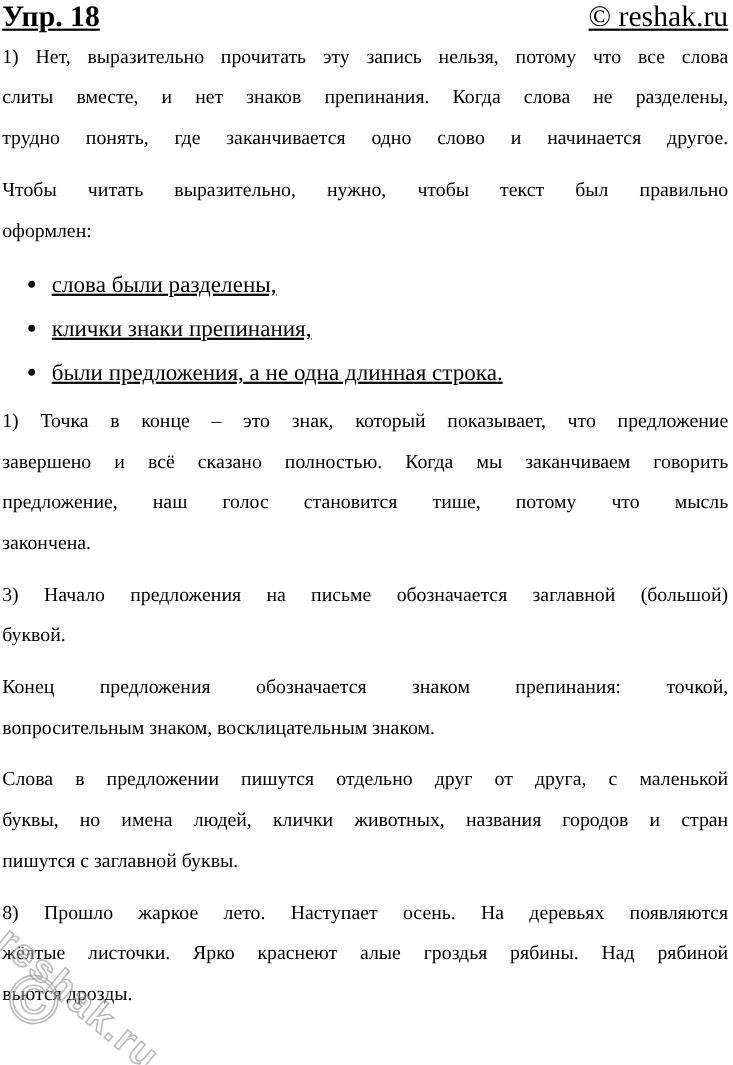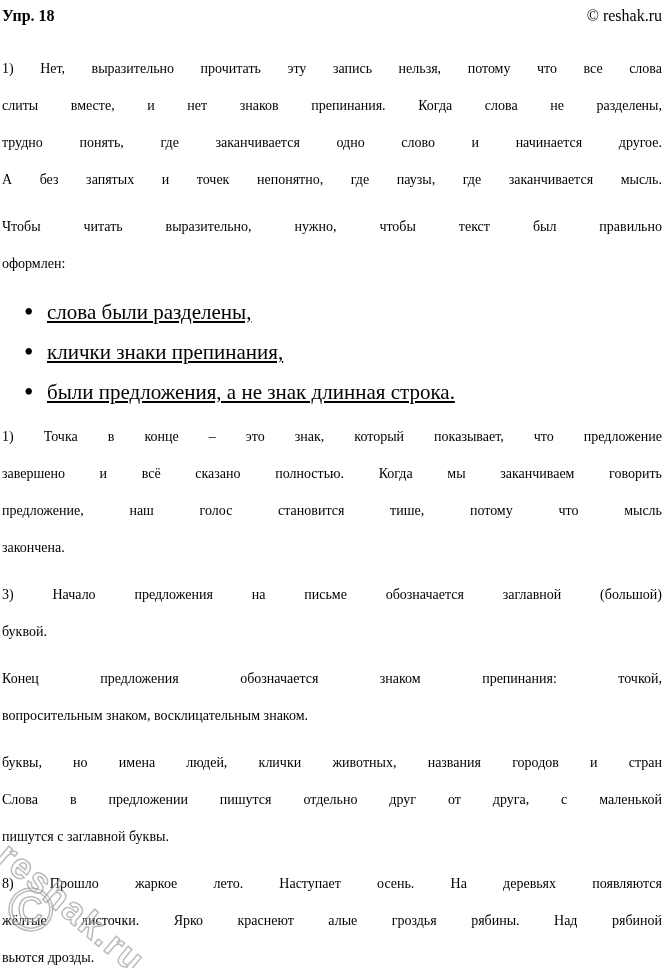--- a/index.html
+++ b/index.html
@@ -10,30 +10,31 @@
     overflow: hidden;
     position: relative;
     font-family: "Liberation Serif", serif;
   }
   .page { padding: 2px 4px 0 2px; position: relative; }
 
   .header {
     display: flex;
     justify-content: space-between;
     align-items: baseline;
-    margin-bottom: 21px;
-    font-size: 16px;
+    margin-bottom: 4px;
+    font-size: 27px;
     line-height: 27px;
+    text-decoration: underline;
   }
   .title { font-weight: bold; }
   .copyright { font-weight: normal; }
 
   .para { margin: 0 0 10px 0; }
   .line {
-    font-size: 14px;
+    font-size: 18px;
     line-height: 37px;
     text-align: justify;
     text-align-last: justify;
   }
   .line.end { text-align-last: left; }
 
   .bullets { margin: 6px 0; padding: 0; list-style: none; }
   .bullet {
     font-size: 21px;
     line-height: 40px;
@@ -85,54 +86,53 @@
 
   <div class="header">
     <span class="title">Упр. 18</span>
     <span class="copyright">© reshak.ru</span>
   </div>
 
   <div class="para">
     <div class="line">1) Нет, выразительно прочитать эту запись нельзя, потому что все слова</div>
     <div class="line">слиты вместе, и нет знаков препинания. Когда слова не разделены,</div>
     <div class="line">трудно понять, где заканчивается одно слово и начинается другое.</div>
-    <div class="line">А без запятых и точек непонятно, где паузы, где заканчивается мысль.</div>
   </div>
 
   <div class="para">
     <div class="line">Чтобы читать выразительно, нужно, чтобы текст был правильно</div>
     <div class="line end">оформлен:</div>
   </div>
 
   <ul class="bullets">
     <li class="bullet">слова были разделены,</li>
     <li class="bullet">клички знаки препинания,</li>
-    <li class="bullet">были предложения, а не знак длинная строка.</li>
+    <li class="bullet">были предложения, а не одна длинная строка.</li>
   </ul>
 
   <div class="para">
     <div class="line">1) Точка в конце – это знак, который показывает, что предложение</div>
     <div class="line">завершено и всё сказано полностью. Когда мы заканчиваем говорить</div>
     <div class="line">предложение, наш голос становится тише, потому что мысль</div>
     <div class="line end">закончена.</div>
   </div>
 
   <div class="para">
     <div class="line">3) Начало предложения на письме обозначается заглавной (большой)</div>
     <div class="line end">буквой.</div>
   </div>
 
   <div class="para">
     <div class="line">Конец предложения обозначается знаком препинания: точкой,</div>
     <div class="line end">вопросительным знаком, восклицательным знаком.</div>
   </div>
 
   <div class="para">
+    <div class="line">Слова в предложении пишутся отдельно друг от друга, с маленькой</div>
     <div class="line">буквы, но имена людей, клички животных, названия городов и стран</div>
-    <div class="line">Слова в предложении пишутся отдельно друг от друга, с маленькой</div>
     <div class="line end">пишутся с заглавной буквы.</div>
   </div>
 
   <div class="para">
     <div class="line">8) Прошло жаркое лето. Наступает осень. На деревьях появляются</div>
     <div class="line">жёлтые листочки. Ярко краснеют алые гроздья рябины. Над рябиной</div>
     <div class="line end">вьются дрозды.</div>
   </div>
 
 </div>

